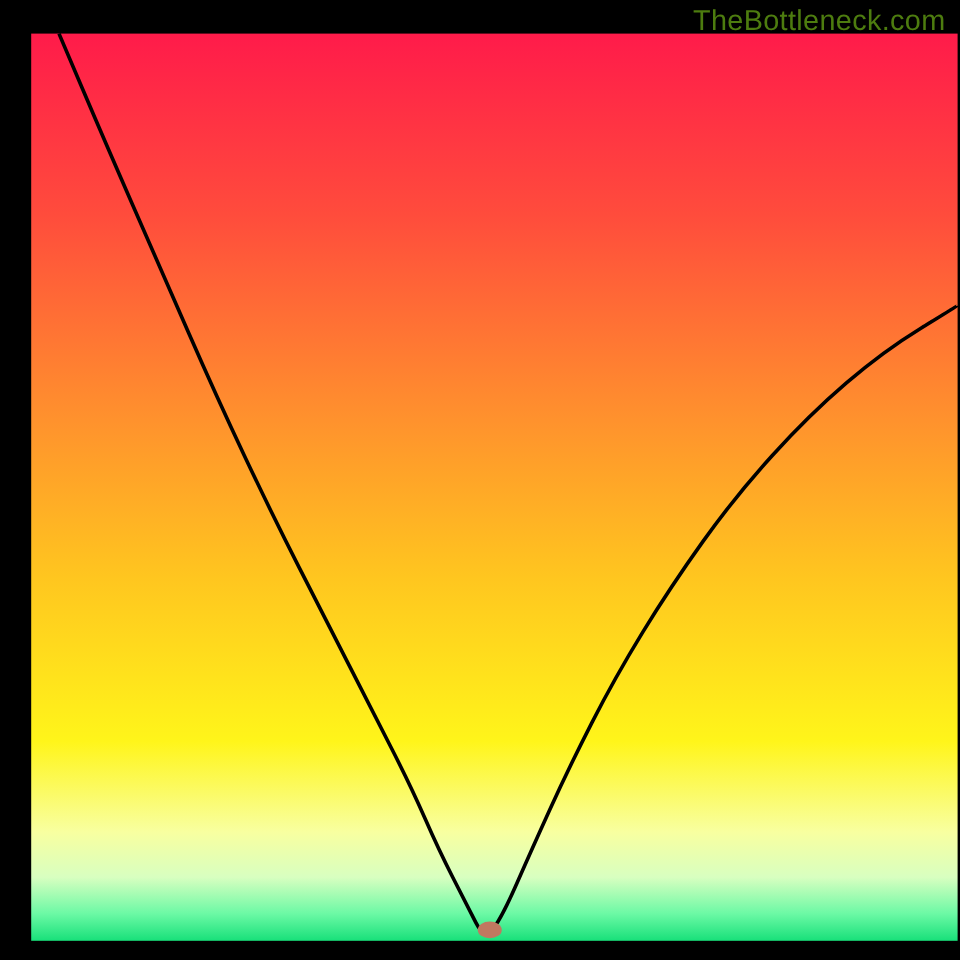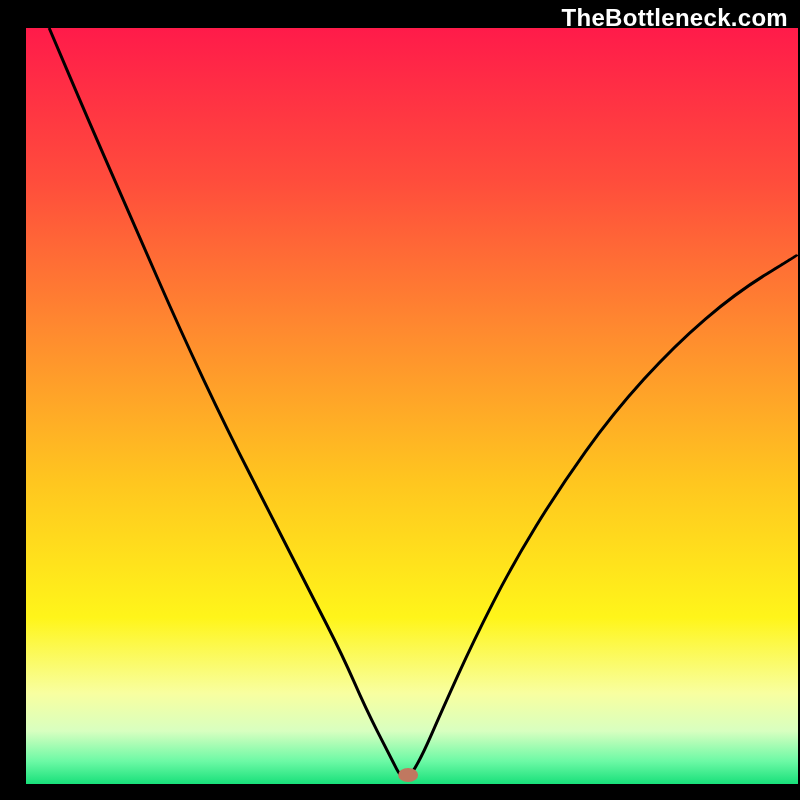--- a/index.html
+++ b/index.html
@@ -14,23 +14,23 @@
   .chart-outer {
     width: 800px;
     height: 800px;
     position: relative;
     background: #000;
   }
   .watermark {
     position: absolute;
     top: 4px;
     right: 12px;
-    color: #ffffff;
+    color: #4d7c0f;
     font-size: 24px;
-    font-weight: 700;
+    font-weight: 400;
     letter-spacing: 0.3px;
     z-index: 5;
   }
   svg {
     display: block;
   }
 </style>
 </head>
 <body>
 

